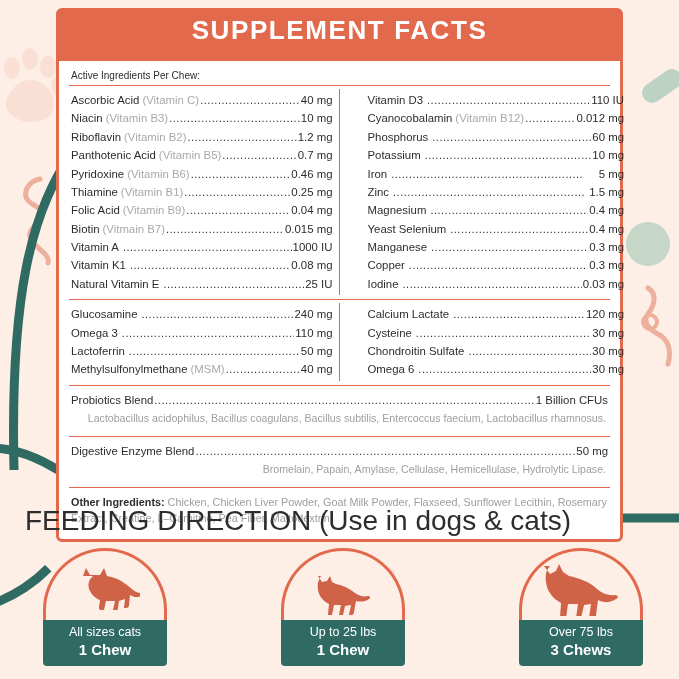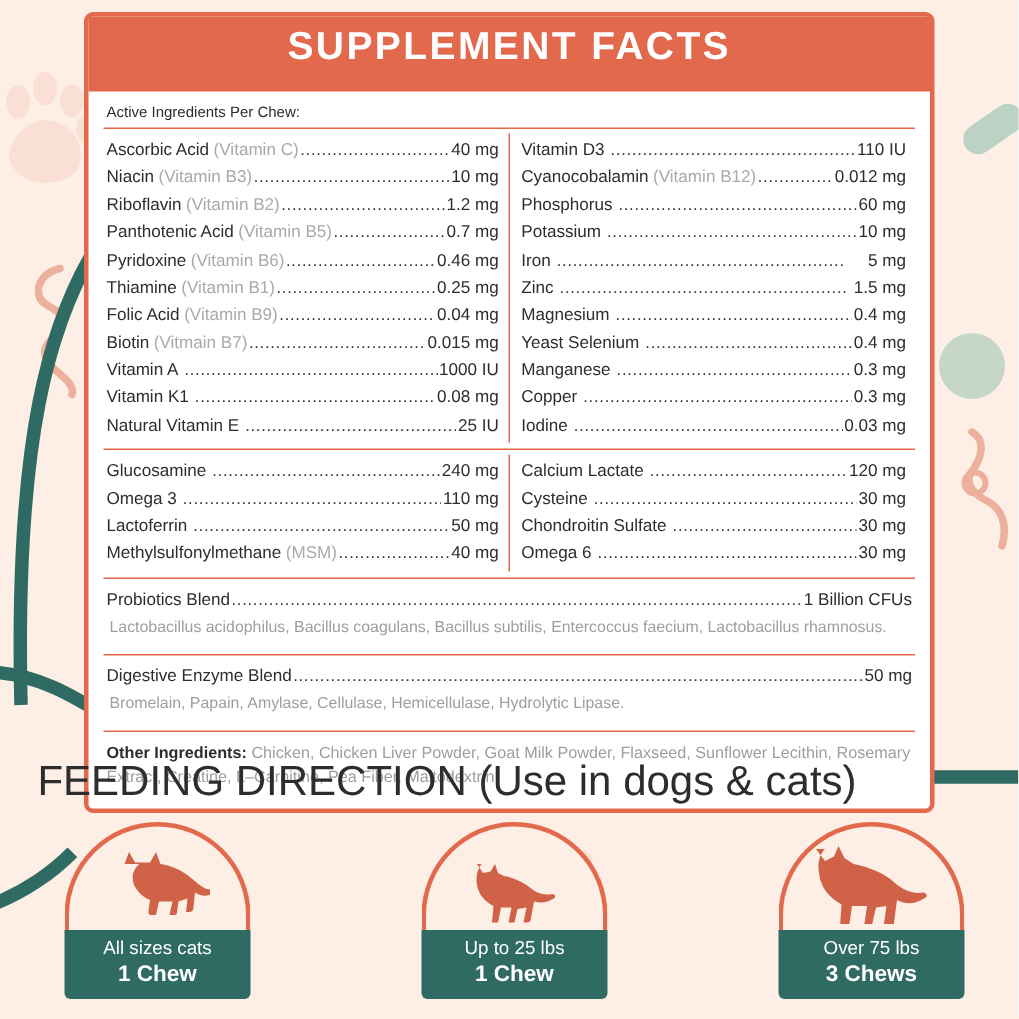--- a/index.html
+++ b/index.html
@@ -70,20 +70,21 @@
     font-size: 10px;
     color: #2d2d2d;
     padding: 1px 2px 4px 2px;
     border-bottom: 1px solid #e2694b;
     margin-bottom: 3px;
   }
 
   
   .cols {
     display: flex;
+    gap: 20px;
   }
   .col {
     width: 50%;
     box-sizing: border-box;
     padding: 2px 6px 2px 2px;
   }
   .col.left {
     border-right: 1px solid #e2694b;
   }
   .col.right {
@@ -129,20 +130,21 @@
     padding: 2px 2px 1px 2px;
   }
   .blend .row {
     font-size: 11.4px;
   }
   .sub-list {
     font-size: 10.6px;
     color: #9e9e9e;
     line-height: 1.5;
     padding: 2px 2px 4px 2px;
+    text-align: right;
   }
   .other {
     font-size: 10.8px;
     color: #9e9e9e;
     line-height: 1.5;
     padding: 3px 2px 2px 2px;
   }
   .other b {
     color: #2d2d2d;
     font-weight: bold;

